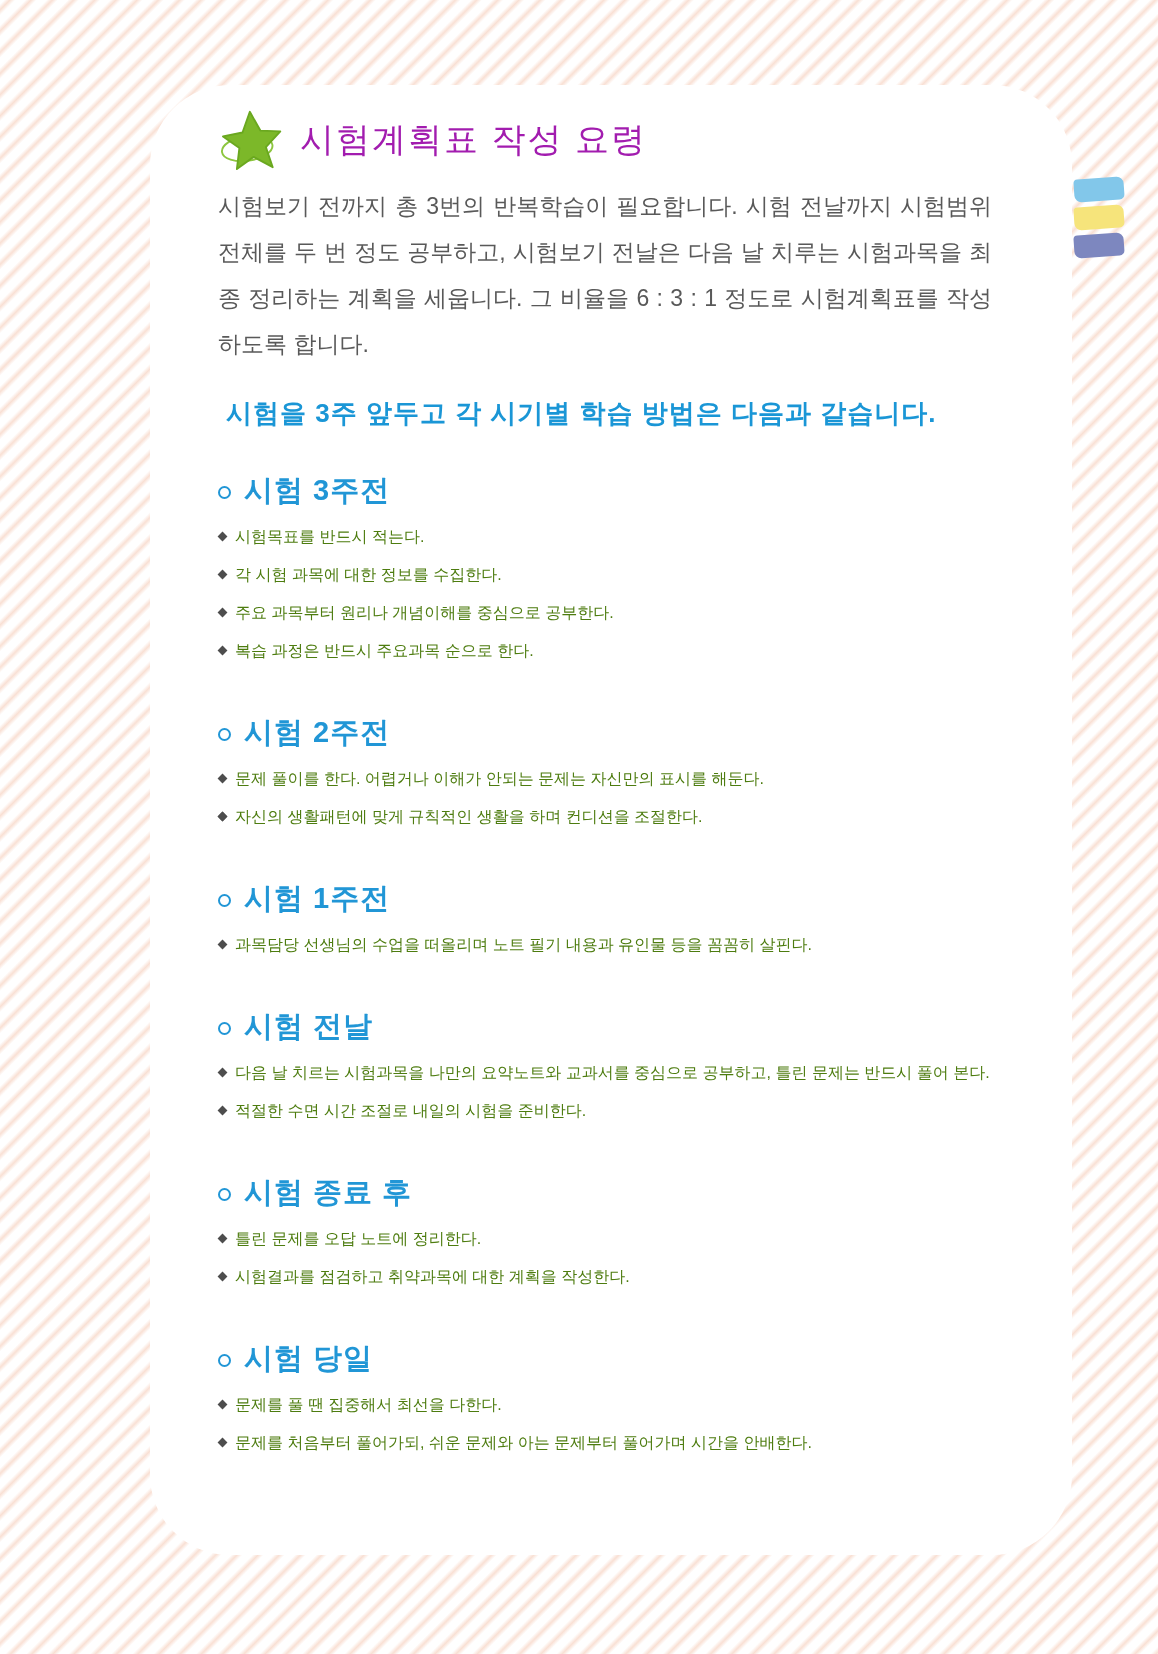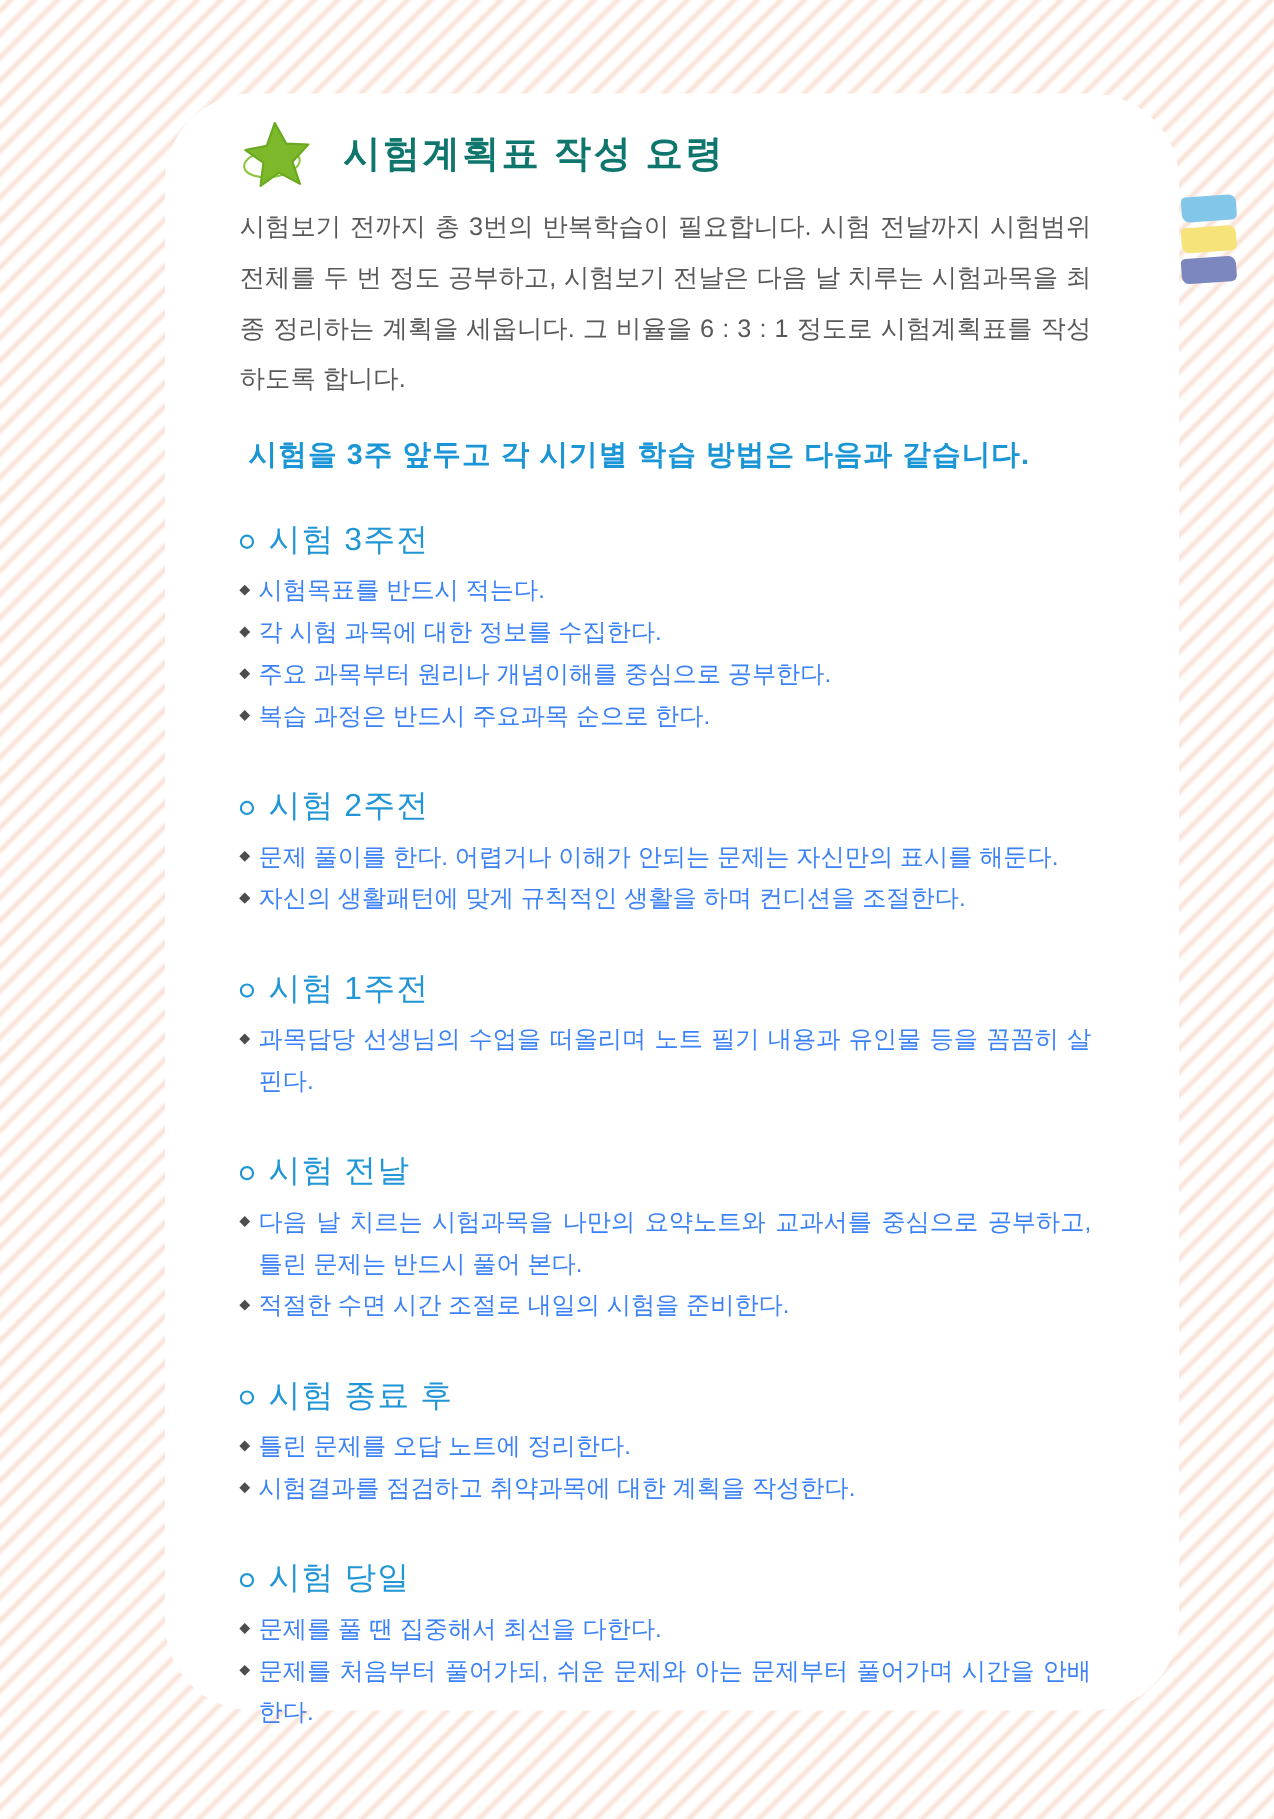--- a/index.html
+++ b/index.html
@@ -26,23 +26,23 @@
     border-radius:80px;
     box-sizing:border-box;
     padding:20px 80px 24px 68px;
   }
   .title-row {
     display:flex; align-items:center; gap:16px;
     height:70px;
   }
   .star { width:66px; height:66px; flex:0 0 auto; }
   .page-title {
-    font-size:34px; font-weight:bold;
-    color:#0f766e; letter-spacing:2px;
-    margin:12px;
+    font-size:34px; font-weight:normal;
+    color:#a21caf; letter-spacing:2px;
+    margin:0;
   }
   .intro {
     margin:8px 0 0 0;
     width:774px;
     font-size:23px; line-height:46px;
     color:#595959;
     text-align:justify;
   }
   .subtitle {
     margin:31px 0 0 8px;
@@ -55,29 +55,29 @@
   .section-heading {
     display:flex; align-items:center; gap:13px;
     height:34px; margin-bottom:10px;
   }
   .ring {
     width:13px; height:13px; flex:0 0 auto;
     border:2.5px solid #2196d6; border-radius:50%;
     box-sizing:border-box; margin-top:2px;
   }
   .section-heading-label {
-    font-size:29px; font-weight:normal;
+    font-size:29px; font-weight:bold;
     color:#2196d6; letter-spacing:1px;
   }
   ul.bullets { list-style:none; margin:0; padding:0; }
   .bullet {
     position:relative;
     padding-left:17px;
-    font-size:22px; line-height:38px;
-    color:#3b82f6;
+    font-size:16px; line-height:38px;
+    color:#4d7c0f;
     text-align:justify;
   }
   .bullet-marker {
     position:absolute; left:1px; top:15px;
     width:7px; height:7px;
     background:#4d4d4d;
     transform:rotate(45deg);
   }
   .decor {
     position:absolute; left:1074px; top:178px;

